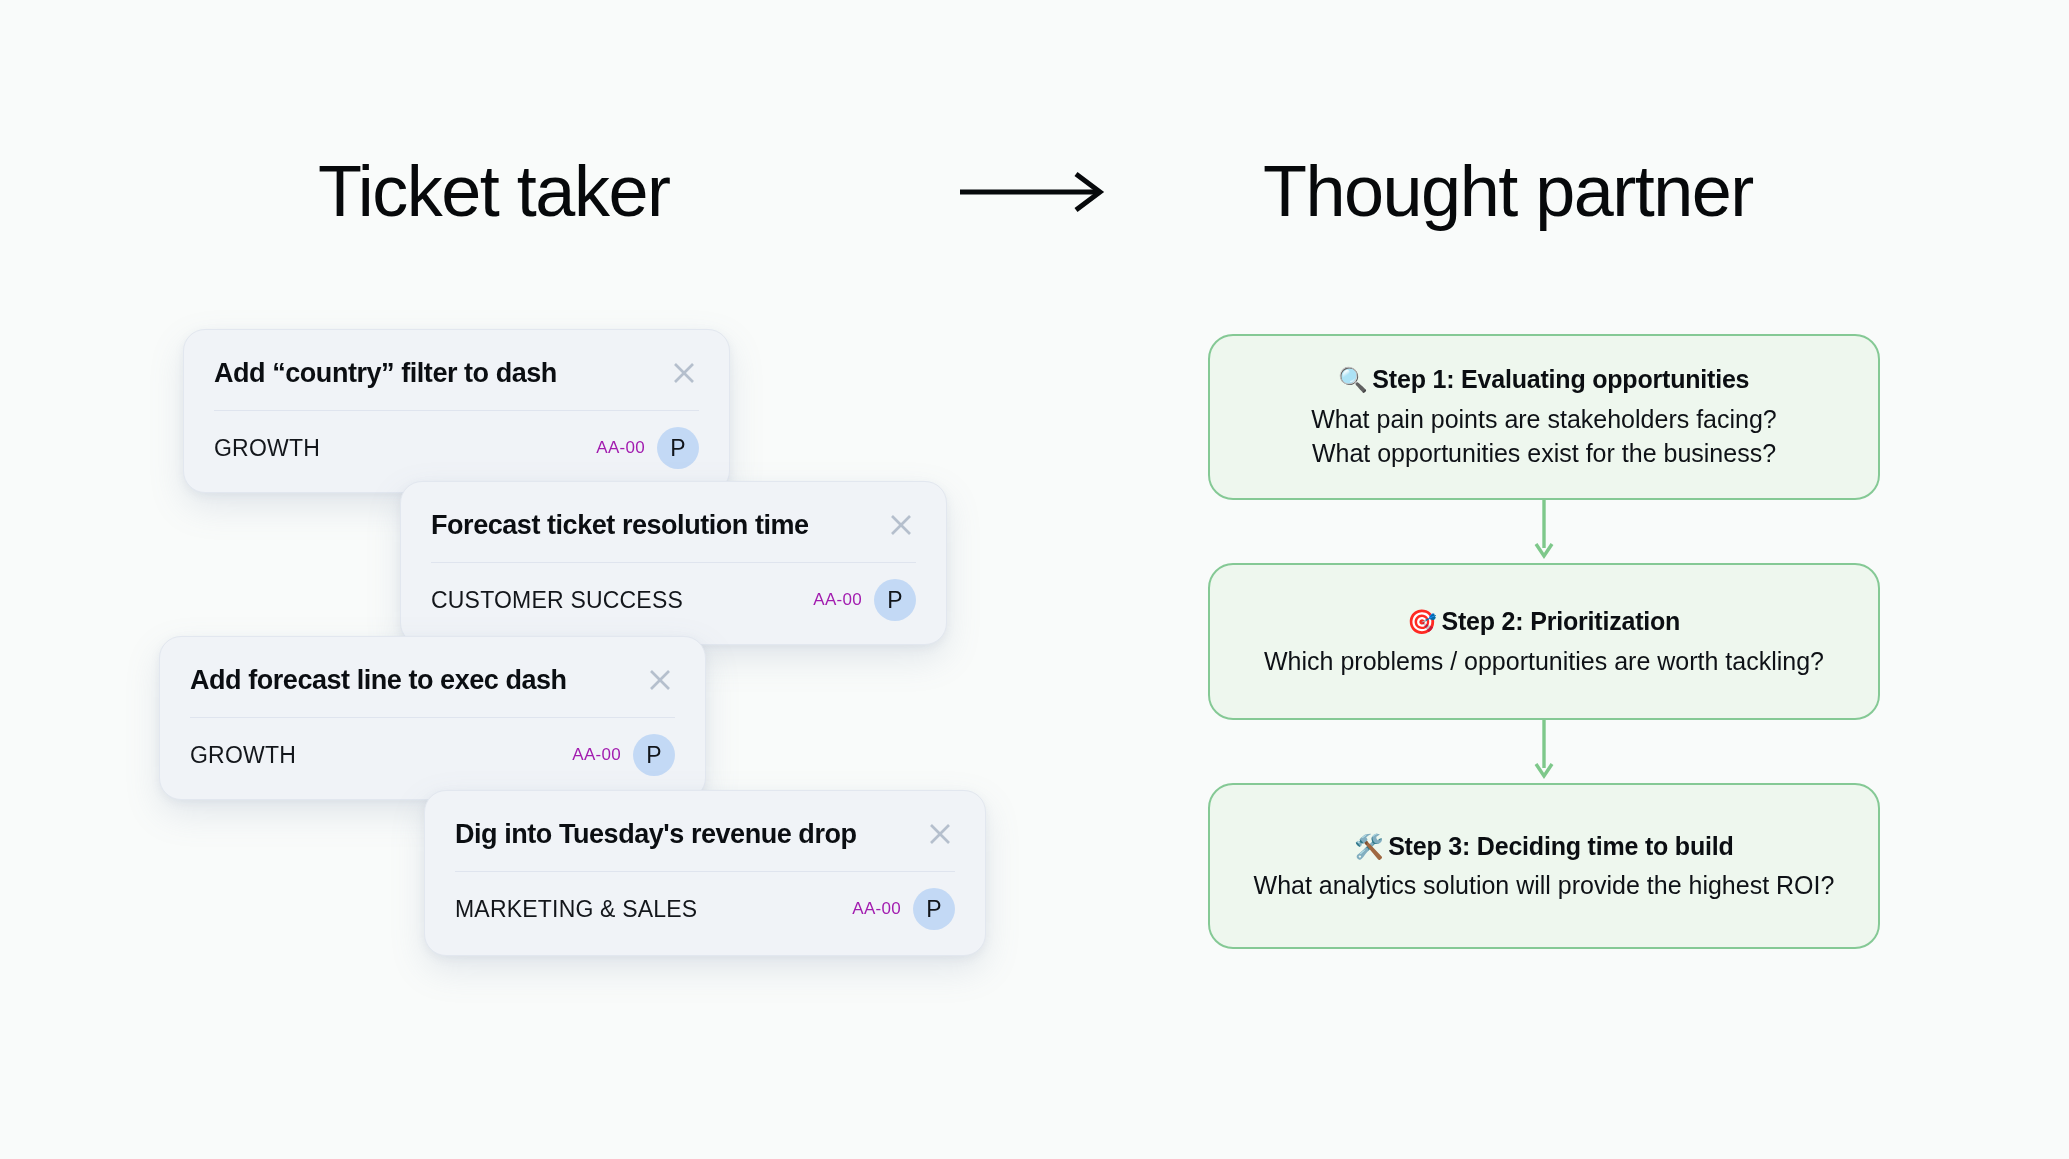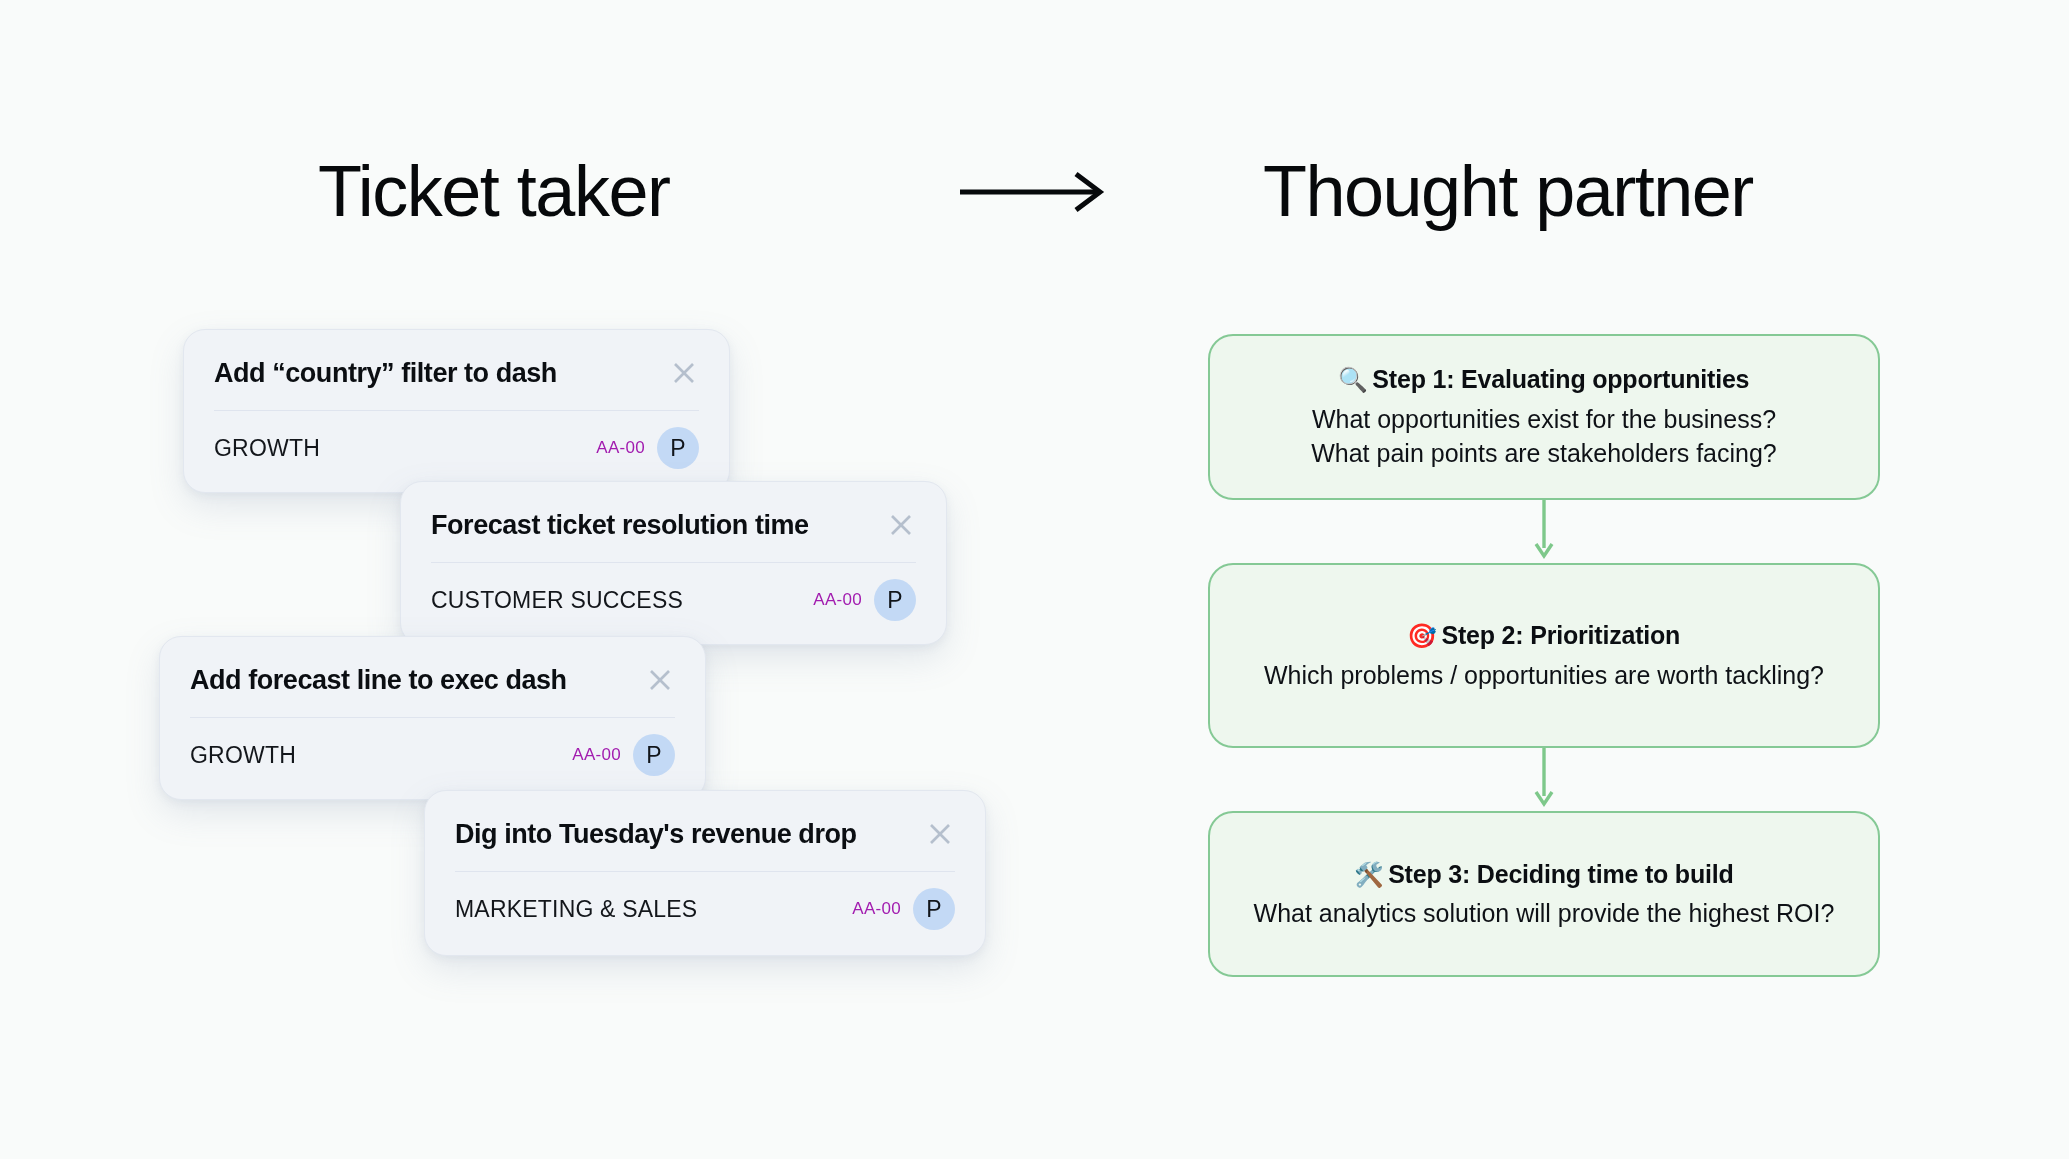--- a/index.html
+++ b/index.html
@@ -146,21 +146,21 @@
     border: 2.5px solid #85c995;
     border-radius: 25px;
     padding: 24px 26px;
     display: flex;
     flex-direction: column;
     align-items: center;
     justify-content: center;
     text-align: center;
   }
   .step-box.s1 { height: 166px; }
-  .step-box.s2 { height: 185px; }
+  .step-box.s2 { height: 157px; }
   .step-box.s3 { height: 166px; }
 
   .step-title {
     font-size: 25px;
     font-weight: 700;
     letter-spacing: -0.2px;
     color: #0b0e12;
     line-height: 1.3;
     white-space: nowrap;
   }
@@ -285,22 +285,22 @@
   </div>
 
 </div>
 
 <div class="steps">
 
   <div class="step-box s1">
     <div class="step-title">
       <span class="step-emoji">🔍</span><span>Step 1: Evaluating opportunities</span>
     </div>
+    <div class="step-line">What pain points are stakeholders facing?</div>
     <div class="step-line">What opportunities exist for the business?</div>
-    <div class="step-line">What pain points are stakeholders facing?</div>
   </div>
 
   <div class="step-connector">
     <svg width="22" height="63" viewBox="0 0 22 63" aria-hidden="true">
       <line x1="11" y1="0" x2="11" y2="48" stroke="#7ec88a" stroke-width="3.4"></line>
       <polyline points="3,44 11,56 19,44" fill="none" stroke="#7ec88a" stroke-width="3.4" stroke-linejoin="miter"></polyline>
     </svg>
   </div>
 
   <div class="step-box s2">

